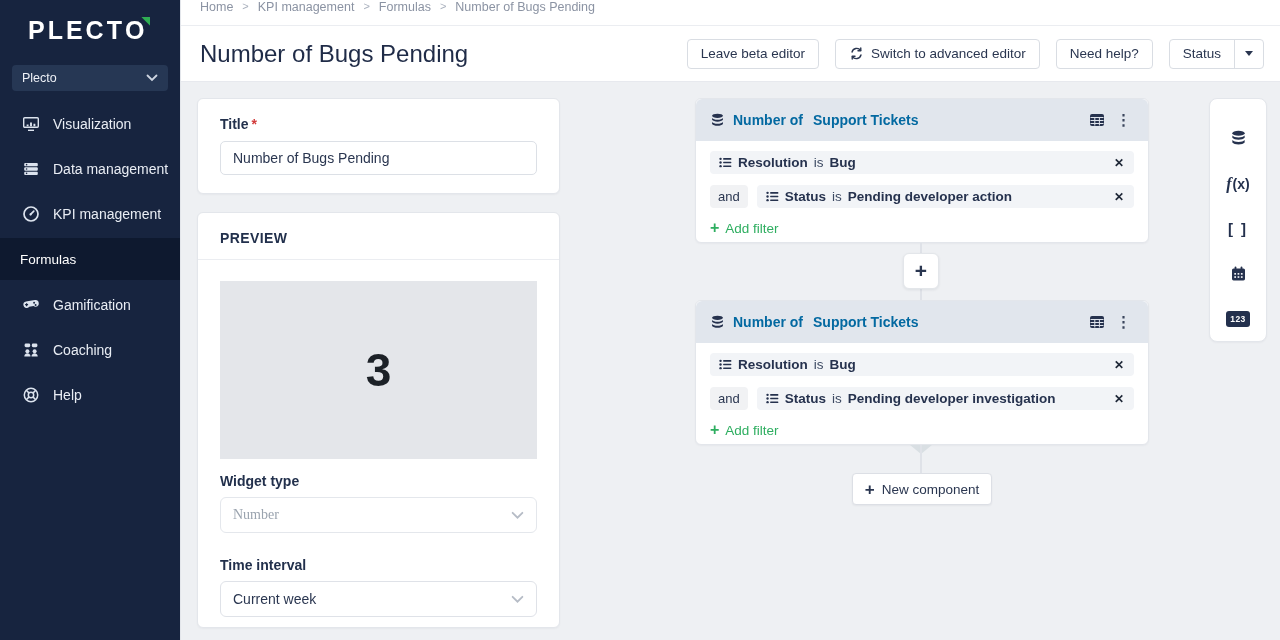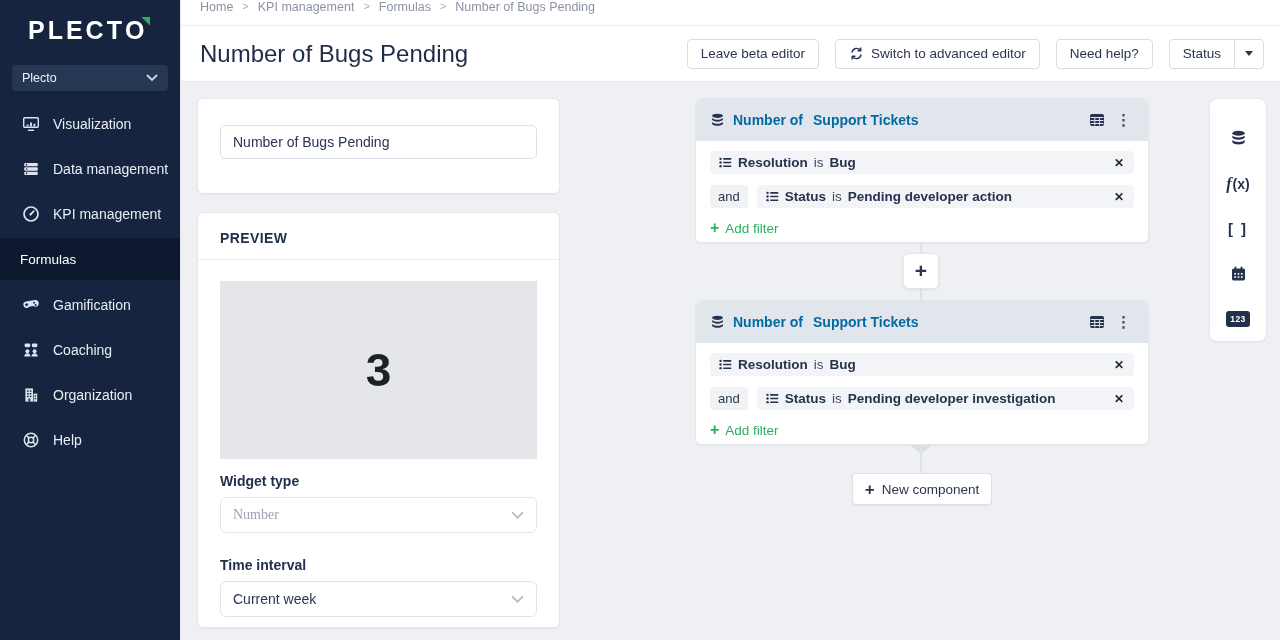--- a/index.html
+++ b/index.html
@@ -197,40 +197,20 @@
               <circle cx="5.4" cy="10.2" r="2"></circle>
               <path d="M2.3 15.4c0-1.8 1.4-3.1 3.1-3.1s3.1 1.3 3.1 3.1z"></path>
               <circle cx="12.6" cy="10.2" r="2"></circle>
               <path d="M9.5 15.4c0-1.8 1.4-3.1 3.1-3.1s3.1 1.3 3.1 3.1z"></path>
             </svg>
         </span>
         <span>Coaching</span>
       </div>
       <div class="nav-item">
         <span class="ni-icon">
-          <svg width="18" height="18" viewBox="0 0 18 18" fill="#dce3ee">
-              <rect x="3.4" y="2.4" width="7.6" height="13.2"></rect>
-              <rect x="11.6" y="7.6" width="3.6" height="8"></rect>
-              <g fill="#17243f">
-                <rect x="5.1" y="4.3" width="1.5" height="1.5"></rect>
-                <rect x="7.8" y="4.3" width="1.5" height="1.5"></rect>
-                <rect x="5.1" y="7" width="1.5" height="1.5"></rect>
-                <rect x="7.8" y="7" width="1.5" height="1.5"></rect>
-                <rect x="5.1" y="9.7" width="1.5" height="1.5"></rect>
-                <rect x="7.8" y="9.7" width="1.5" height="1.5"></rect>
-                <rect x="6.4" y="12.6" width="1.8" height="3"></rect>
-                <rect x="12.7" y="9.3" width="1.4" height="1.4"></rect>
-                <rect x="12.7" y="11.9" width="1.4" height="1.4"></rect>
-              </g>
-            </svg>
-        </span>
-        <span>Organization</span>
-      </div>
-      <div class="nav-item">
-        <span class="ni-icon">
           <svg width="18" height="18" viewBox="0 0 18 18" fill="none" stroke="#dce3ee" stroke-width="1.5">
               <circle cx="9" cy="9" r="6.7"></circle>
               <circle cx="9" cy="9" r="2.7"></circle>
               <path d="M4.3 4.3l2.8 2.8M13.7 4.3l-2.8 2.8M4.3 13.7l2.8-2.8M13.7 13.7l-2.8-2.8"></path>
             </svg>
         </span>
         <span>Help</span>
       </div>
     </nav>
   </aside>
@@ -274,20 +254,21 @@
           <div class="seg caret">
             <span class="caret-tri"></span>
           </div>
         </div>
       </div>
     </div>
 
     <div class="content">
 
       <div class="card card-title-field">
+        <div class="field-label"><span>Title</span><span class="req">*</span></div>
         <input class="text-input" type="text" value="Number of Bugs Pending" style="">
       </div>
 
       <div class="card card-preview">
         <div class="preview-head">PREVIEW</div>
         <div class="preview-body">
           <div class="preview-box">
             <span class="preview-number">3</span>
           </div>
           <div class="sel-label">Widget type</div>

